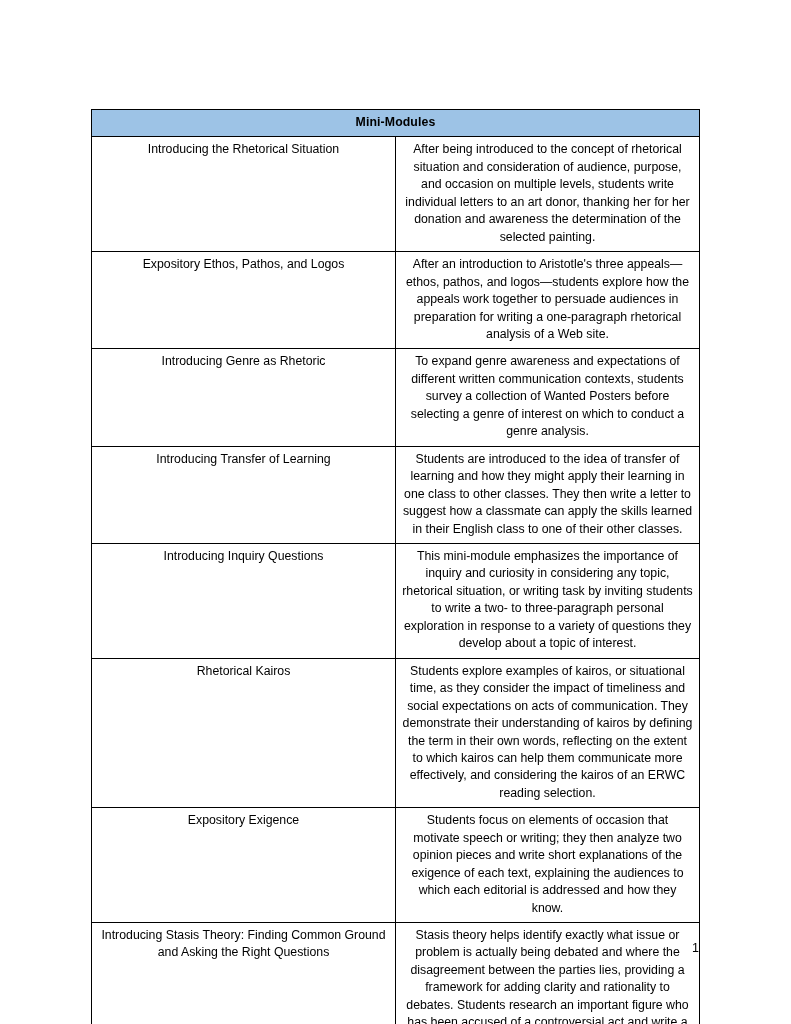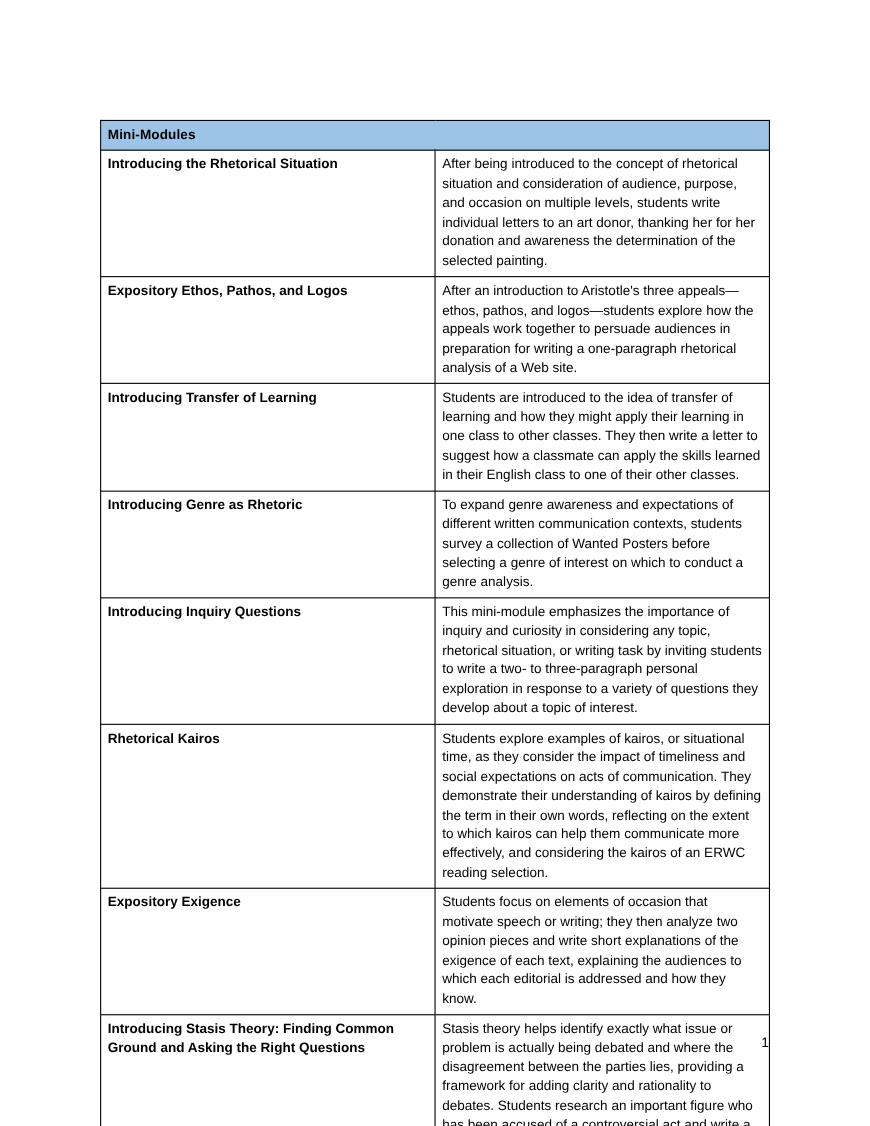--- a/index.html
+++ b/index.html
@@ -29,21 +29,21 @@
     width: 609px;
     border-collapse: collapse;
     table-layout: fixed;
   }
   .doc-table td, .doc-table th {
     border: 1px solid #000000;
     vertical-align: top;
     padding: 4px 6px 5px 6px;
     font-size: 12.3px;
     line-height: 1.42;
-    text-align: left;
+    text-align: center;
     margin-left: 36px;
   }
   .title-cell {
     background: #9dc3e6;
     text-align: center;
     font-weight: bold;
     font-size: 17px;
     padding: 5px 4px 6px 4px;
     letter-spacing: 0.1px;
   }
@@ -51,21 +51,20 @@
     background: #bdd7ee;
     font-weight: bold;
     font-size: 13px;
     padding: 4px 6px 5px 6px;
   }
   .col-title { width: 159px; }
   .col-summary { width: 448px; }
   .module-title {
     font-size: 12.3px;
     line-height: 1.42;
-    font-weight: bold;
   }
   .summary-text {
     font-size: 12.3px;
     line-height: 1.46;
   }
   .page-number {
     position: absolute;
     right: 92px;
     top: 941px;
     font-size: 12.5px;
@@ -92,26 +91,26 @@
 
       <tr>
         <td class="module-title">Introducing the Rhetorical Situation</td>
         <td class="summary-text">After being introduced to the concept of rhetorical situation and consideration of audience, purpose, and occasion on multiple levels, students write individual letters to an art donor, thanking her for her donation and awareness the determination of the selected painting.</td>
       </tr>
       <tr>
         <td class="module-title">Expository Ethos, Pathos, and Logos</td>
         <td class="summary-text">After an introduction to Aristotle's three appeals—ethos, pathos, and logos—students explore how the appeals work together to persuade audiences in preparation for writing a one-paragraph rhetorical analysis of a Web site.</td>
       </tr>
       <tr>
+        <td class="module-title">Introducing Genre as Rhetoric</td>
+        <td class="summary-text">To expand genre awareness and expectations of different written communication contexts, students survey a collection of Wanted Posters before selecting a genre of interest on which to conduct a genre analysis.</td>
+      </tr>
+      <tr>
         <td class="module-title">Introducing Transfer of Learning</td>
         <td class="summary-text">Students are introduced to the idea of transfer of learning and how they might apply their learning in one class to other classes. They then write a letter to suggest how a classmate can apply the skills learned in their English class to one of their other classes.</td>
-      </tr>
-      <tr>
-        <td class="module-title">Introducing Genre as Rhetoric</td>
-        <td class="summary-text">To expand genre awareness and expectations of different written communication contexts, students survey a collection of Wanted Posters before selecting a genre of interest on which to conduct a genre analysis.</td>
       </tr>
       <tr>
         <td class="module-title">Introducing Inquiry Questions</td>
         <td class="summary-text">This mini-module emphasizes the importance of inquiry and curiosity in considering any topic, rhetorical situation, or writing task by inviting students to write a two- to three-paragraph personal exploration in response to a variety of questions they develop about a topic of interest.</td>
       </tr>
       <tr>
         <td class="module-title">Rhetorical Kairos</td>
         <td class="summary-text">Students explore examples of kairos, or situational time, as they consider the impact of timeliness and social expectations on acts of communication. They demonstrate their understanding of kairos by defining the term in their own words, reflecting on the extent to which kairos can help them communicate more effectively, and considering the kairos of an ERWC reading selection.</td>
       </tr>
       <tr>

